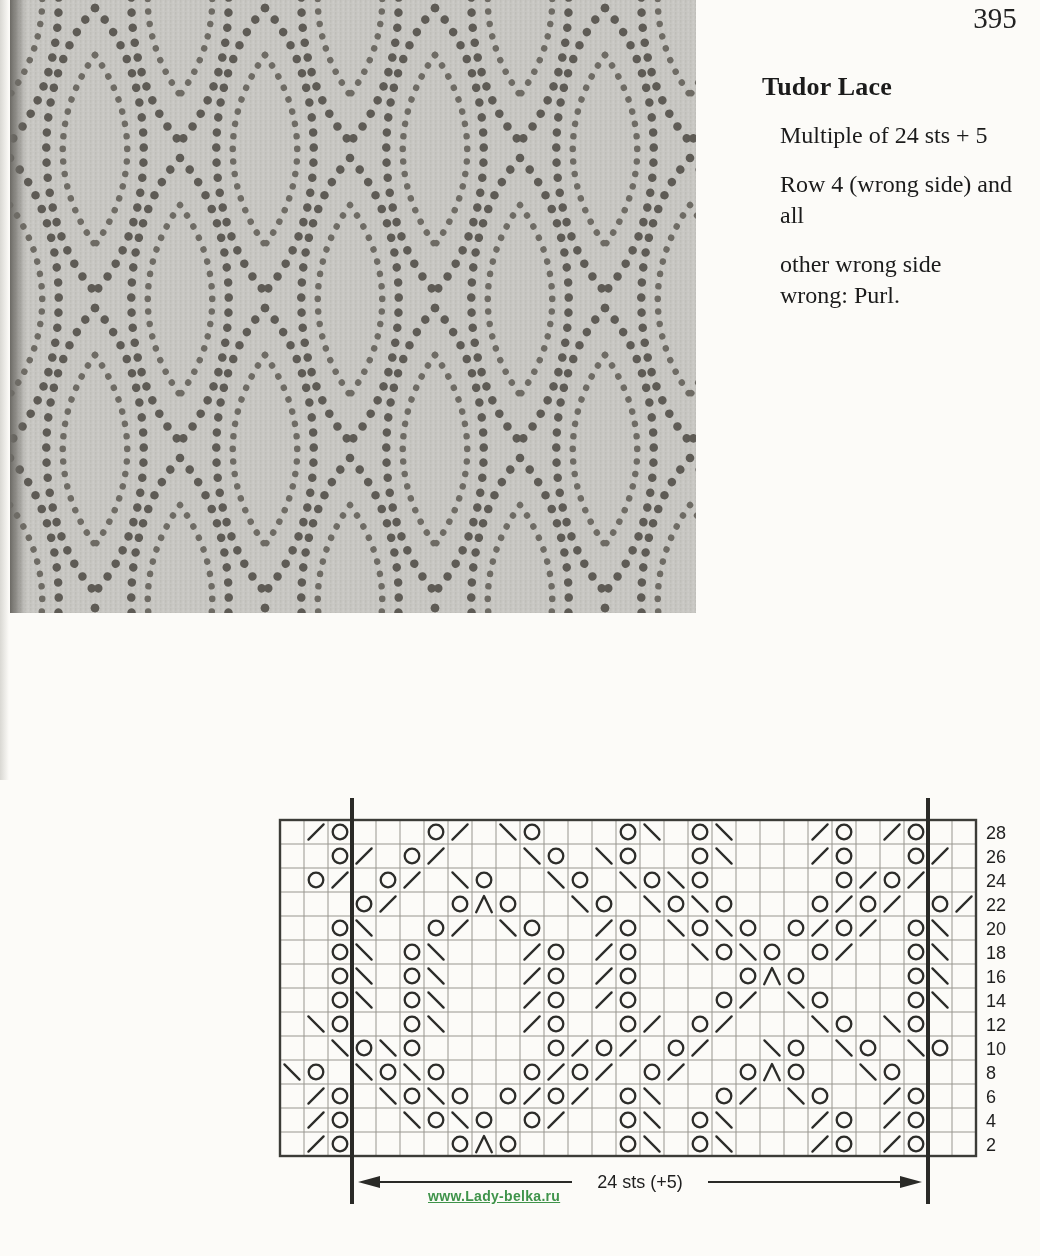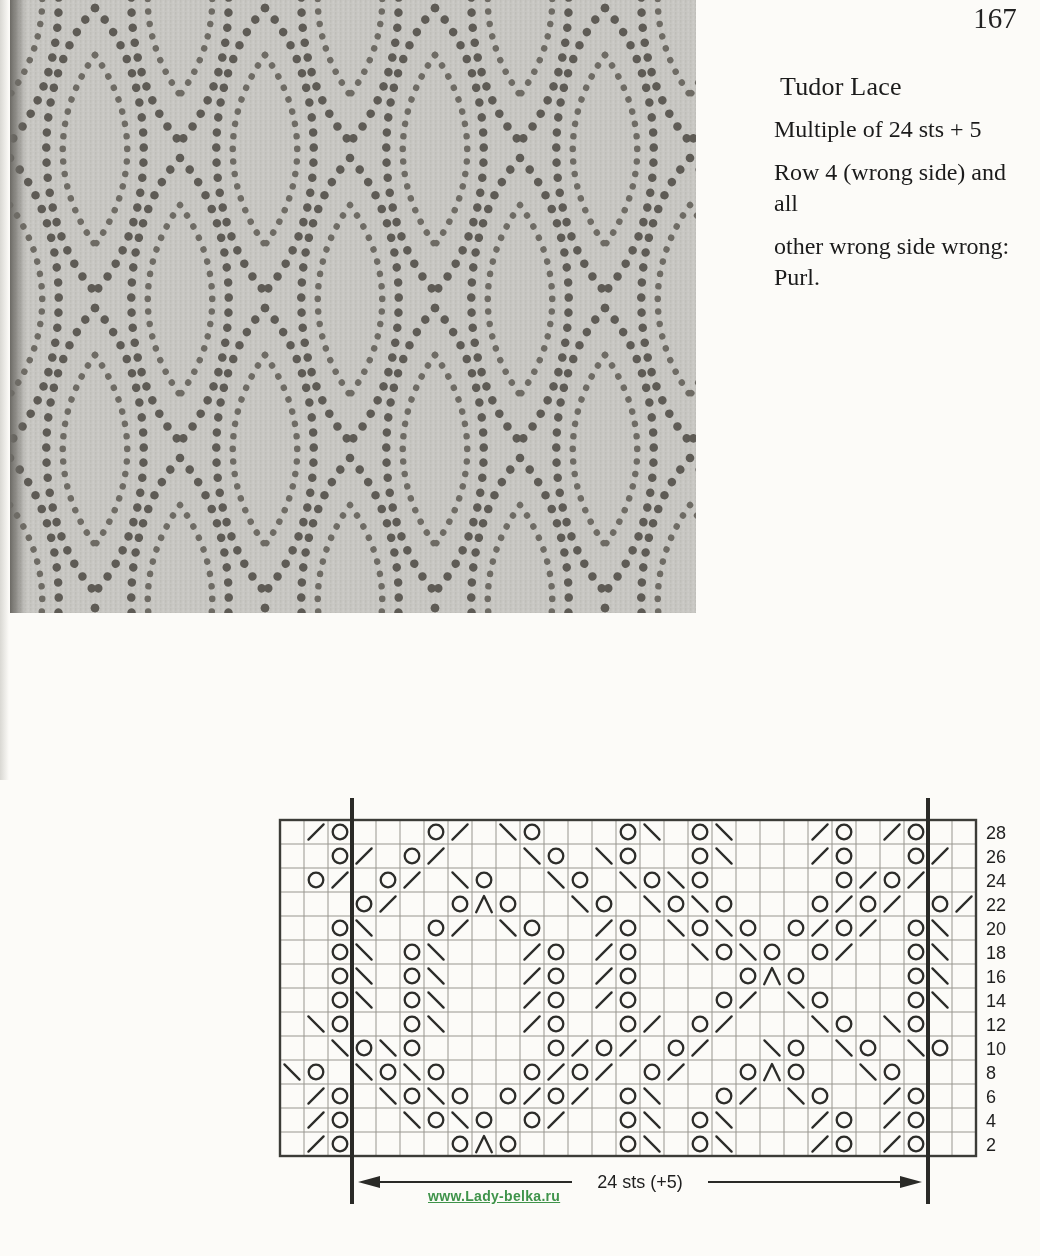--- a/index.html
+++ b/index.html
@@ -20,24 +20,24 @@
     position:absolute;left:10px;top:0;width:686px;height:613px;
   }
   .page-number{
     position:absolute;left:960px;top:2px;width:70px;
     font-size:29px;color:#222;text-align:center;
   }
   .pattern-info{
     position:absolute;left:762px;top:72px;width:270px;color:#1b1b1b;
   }
   .pattern-title{
-    font-size:26px;font-weight:normal;margin:0 0 6px 18px;letter-spacing:0.2px;
+    font-size:26px;font-weight:bold;margin:0 0 6px 0;letter-spacing:0.2px;
   }
   .pattern-line{
-    font-size:24px;line-height:31px;margin:12px;
+    font-size:24px;line-height:31px;margin:18px;
   }
   .chart-area{
     position:absolute;left:260px;top:792px;width:780px;height:420px;
   }
   .watermark{
     position:absolute;left:428px;top:1188px;
     font:bold 14px "Liberation Sans", sans-serif;
     color:#2f8b3c;text-decoration:underline;
     letter-spacing:0.3px;opacity:0.92;z-index:5;
   }
@@ -77,21 +77,21 @@
           <stop offset="0" stop-color="#6d6b66"></stop>
           <stop offset="1" stop-color="#6d6b66" stop-opacity="0"></stop>
         </linearGradient>
       </defs>
       <rect width="686" height="613" fill="url(#knitgrain)"></rect>
       <rect width="686" height="613" fill="url(#lace)"></rect>
       <rect width="16" height="613" fill="url(#edgeShade)"></rect>
     </svg>
   </div>
 
-  <div class="page-number">167</div>
+  <div class="page-number">395</div>
 
   <div class="pattern-info">
     <p class="pattern-title">Tudor Lace</p>
     <p class="pattern-line">Multiple of 24 sts + 5</p>
     <p class="pattern-line">Row 4 (wrong side) and all</p>
     <p class="pattern-line">other wrong side wrong: Purl.</p>
   </div>
 
   <div class="chart-area">
     <svg id="chart-svg" width="780" height="420" viewBox="0 0 780 420">

